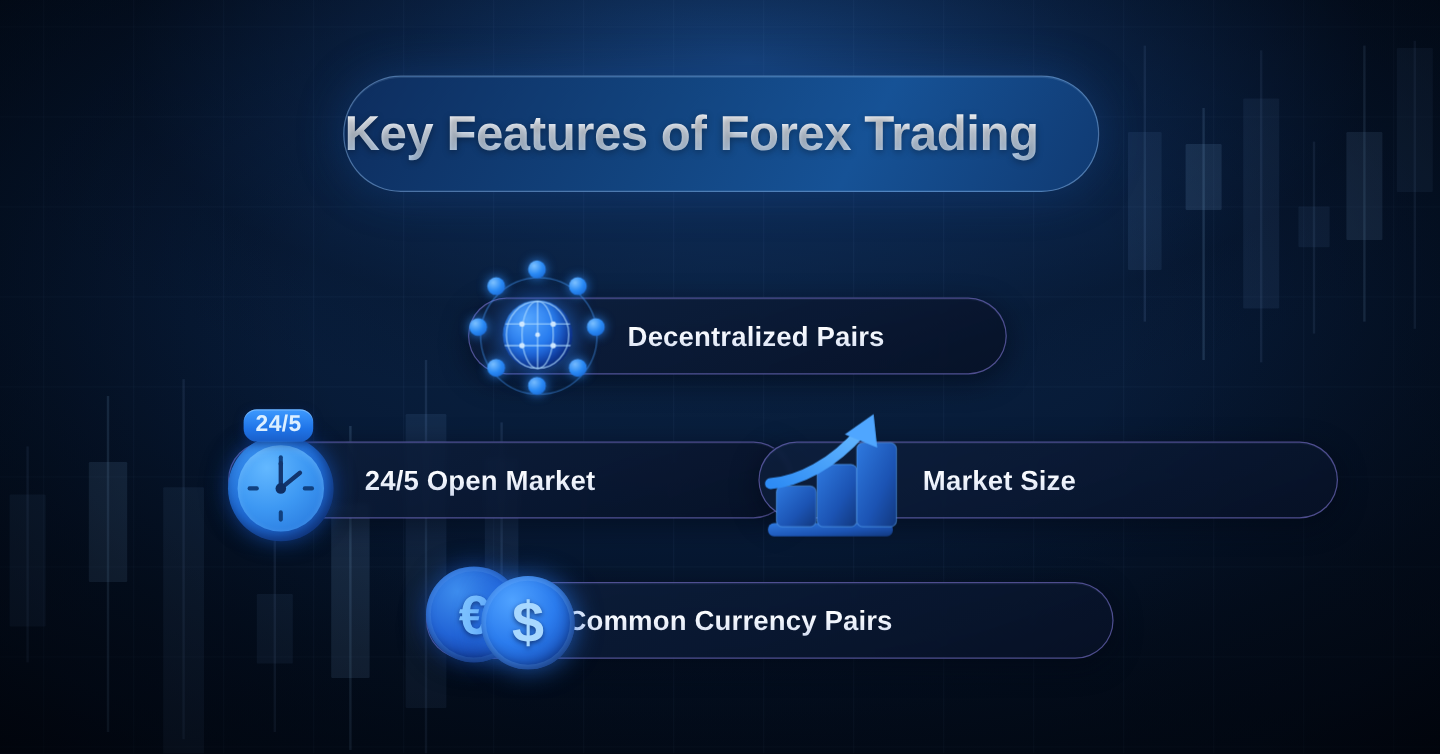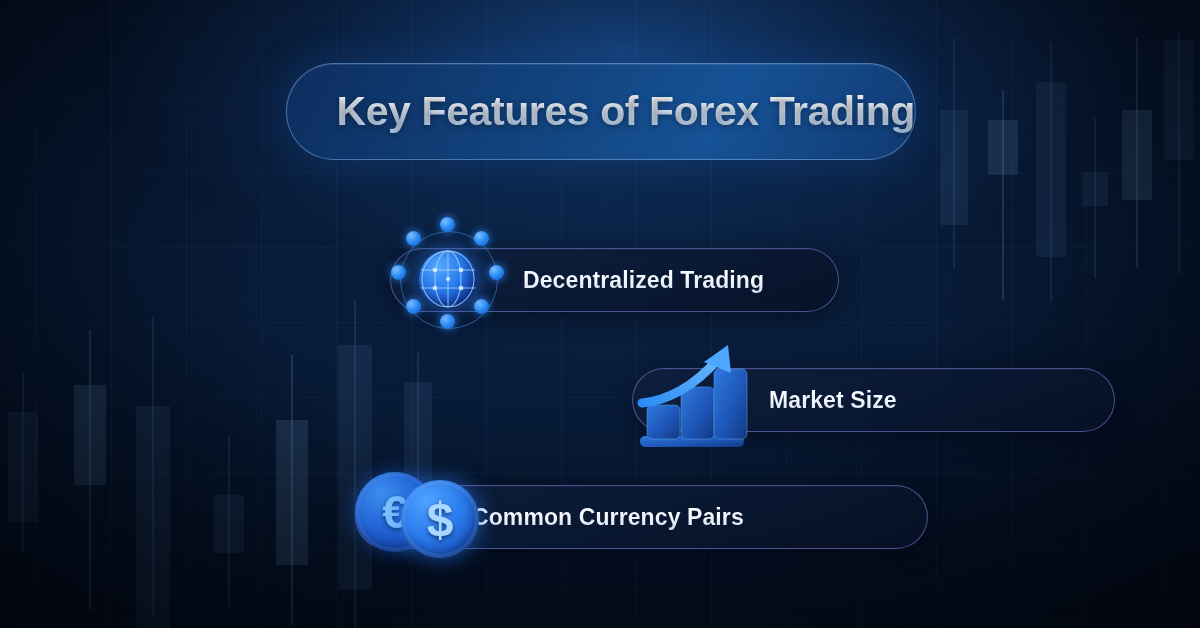--- a/index.html
+++ b/index.html
@@ -52,21 +52,21 @@
   
   .title-pill {
     position: absolute;
     left: 286px; top: 63px;
     width: 628px; height: 95px;
     border-radius: 48px;
     border: 1px solid rgba(150,195,245,0.45);
     background:
       linear-gradient(118deg, #0d2d5e 0%, #12447f 42%, #165296 68%, #103a72 100%);
     box-shadow: 0 0 38px rgba(20,70,140,0.45), inset 0 1px 0 rgba(190,220,255,0.12);
-    display: flex; align-items: center; justify-content: flex-end;
+    display: flex; align-items: center; justify-content: flex-start;
   }
   .title-text {
     font-size: 41px;
     font-weight: 700;
     letter-spacing: -0.4px;
     background: linear-gradient(180deg, #ffffff 8%, #eaf3ff 42%, #b9d6f6 96%);
     -webkit-background-clip: text;
     background-clip: text;
     color: transparent;
     text-shadow: 0 2px 6px rgba(0,0,0,0.35);
@@ -298,24 +298,47 @@
             <circle cx="16" cy="20" r="2.3"></circle>
             <circle cx="42" cy="20" r="2.3"></circle>
             <circle cx="16" cy="38" r="2.3"></circle>
             <circle cx="42" cy="38" r="2.3"></circle>
             <circle cx="29" cy="29" r="2"></circle>
           </g>
         </svg>
       </div>
     </div>
     <div class="feature-pill">
-      <span class="feature-label">Decentralized Trading</span>
-    </div>
-  </div>
-
+      <span class="feature-label">Decentralized Pairs</span>
+    </div>
+  </div>
+
+  <div class="feature" id="f-open">
+    <div class="feature-icon clock-wrap">
+      <div class="clock-badge">24/5</div>
+      <div class="clock-face">
+        <div class="clock-inner">
+          <svg width="72" height="72" viewBox="0 0 72 72">
+            <g stroke="#10407f" stroke-width="3.4" stroke-linecap="round">
+              <line x1="36" y1="10" x2="36" y2="16"></line>
+              <line x1="62" y1="36" x2="56" y2="36"></line>
+              <line x1="36" y1="62" x2="36" y2="56"></line>
+              <line x1="10" y1="36" x2="16" y2="36"></line>
+            </g>
+            <line x1="36" y1="36" x2="36" y2="15" stroke="#12356e" stroke-width="3.6" stroke-linecap="round"></line>
+            <line x1="36" y1="36" x2="52" y2="23" stroke="#12356e" stroke-width="3.6" stroke-linecap="round"></line>
+            <circle cx="36" cy="36" r="4.4" fill="#0f2e63"></circle>
+          </svg>
+        </div>
+      </div>
+    </div>
+    <div class="feature-pill">
+      <span class="feature-label">24/5  Open Market</span>
+    </div>
+  </div>
 
   <div class="feature" id="f-size">
     <div class="feature-icon chart-wrap">
       <svg width="120" height="108" viewBox="0 0 120 108">
         <defs>
           <linearGradient id="barg" x1="0" y1="0" x2="1" y2="1">
             <stop offset="0%" stop-color="#2f7ae0"></stop>
             <stop offset="60%" stop-color="#1c54b4"></stop>
             <stop offset="100%" stop-color="#12387e"></stop>
           </linearGradient>

